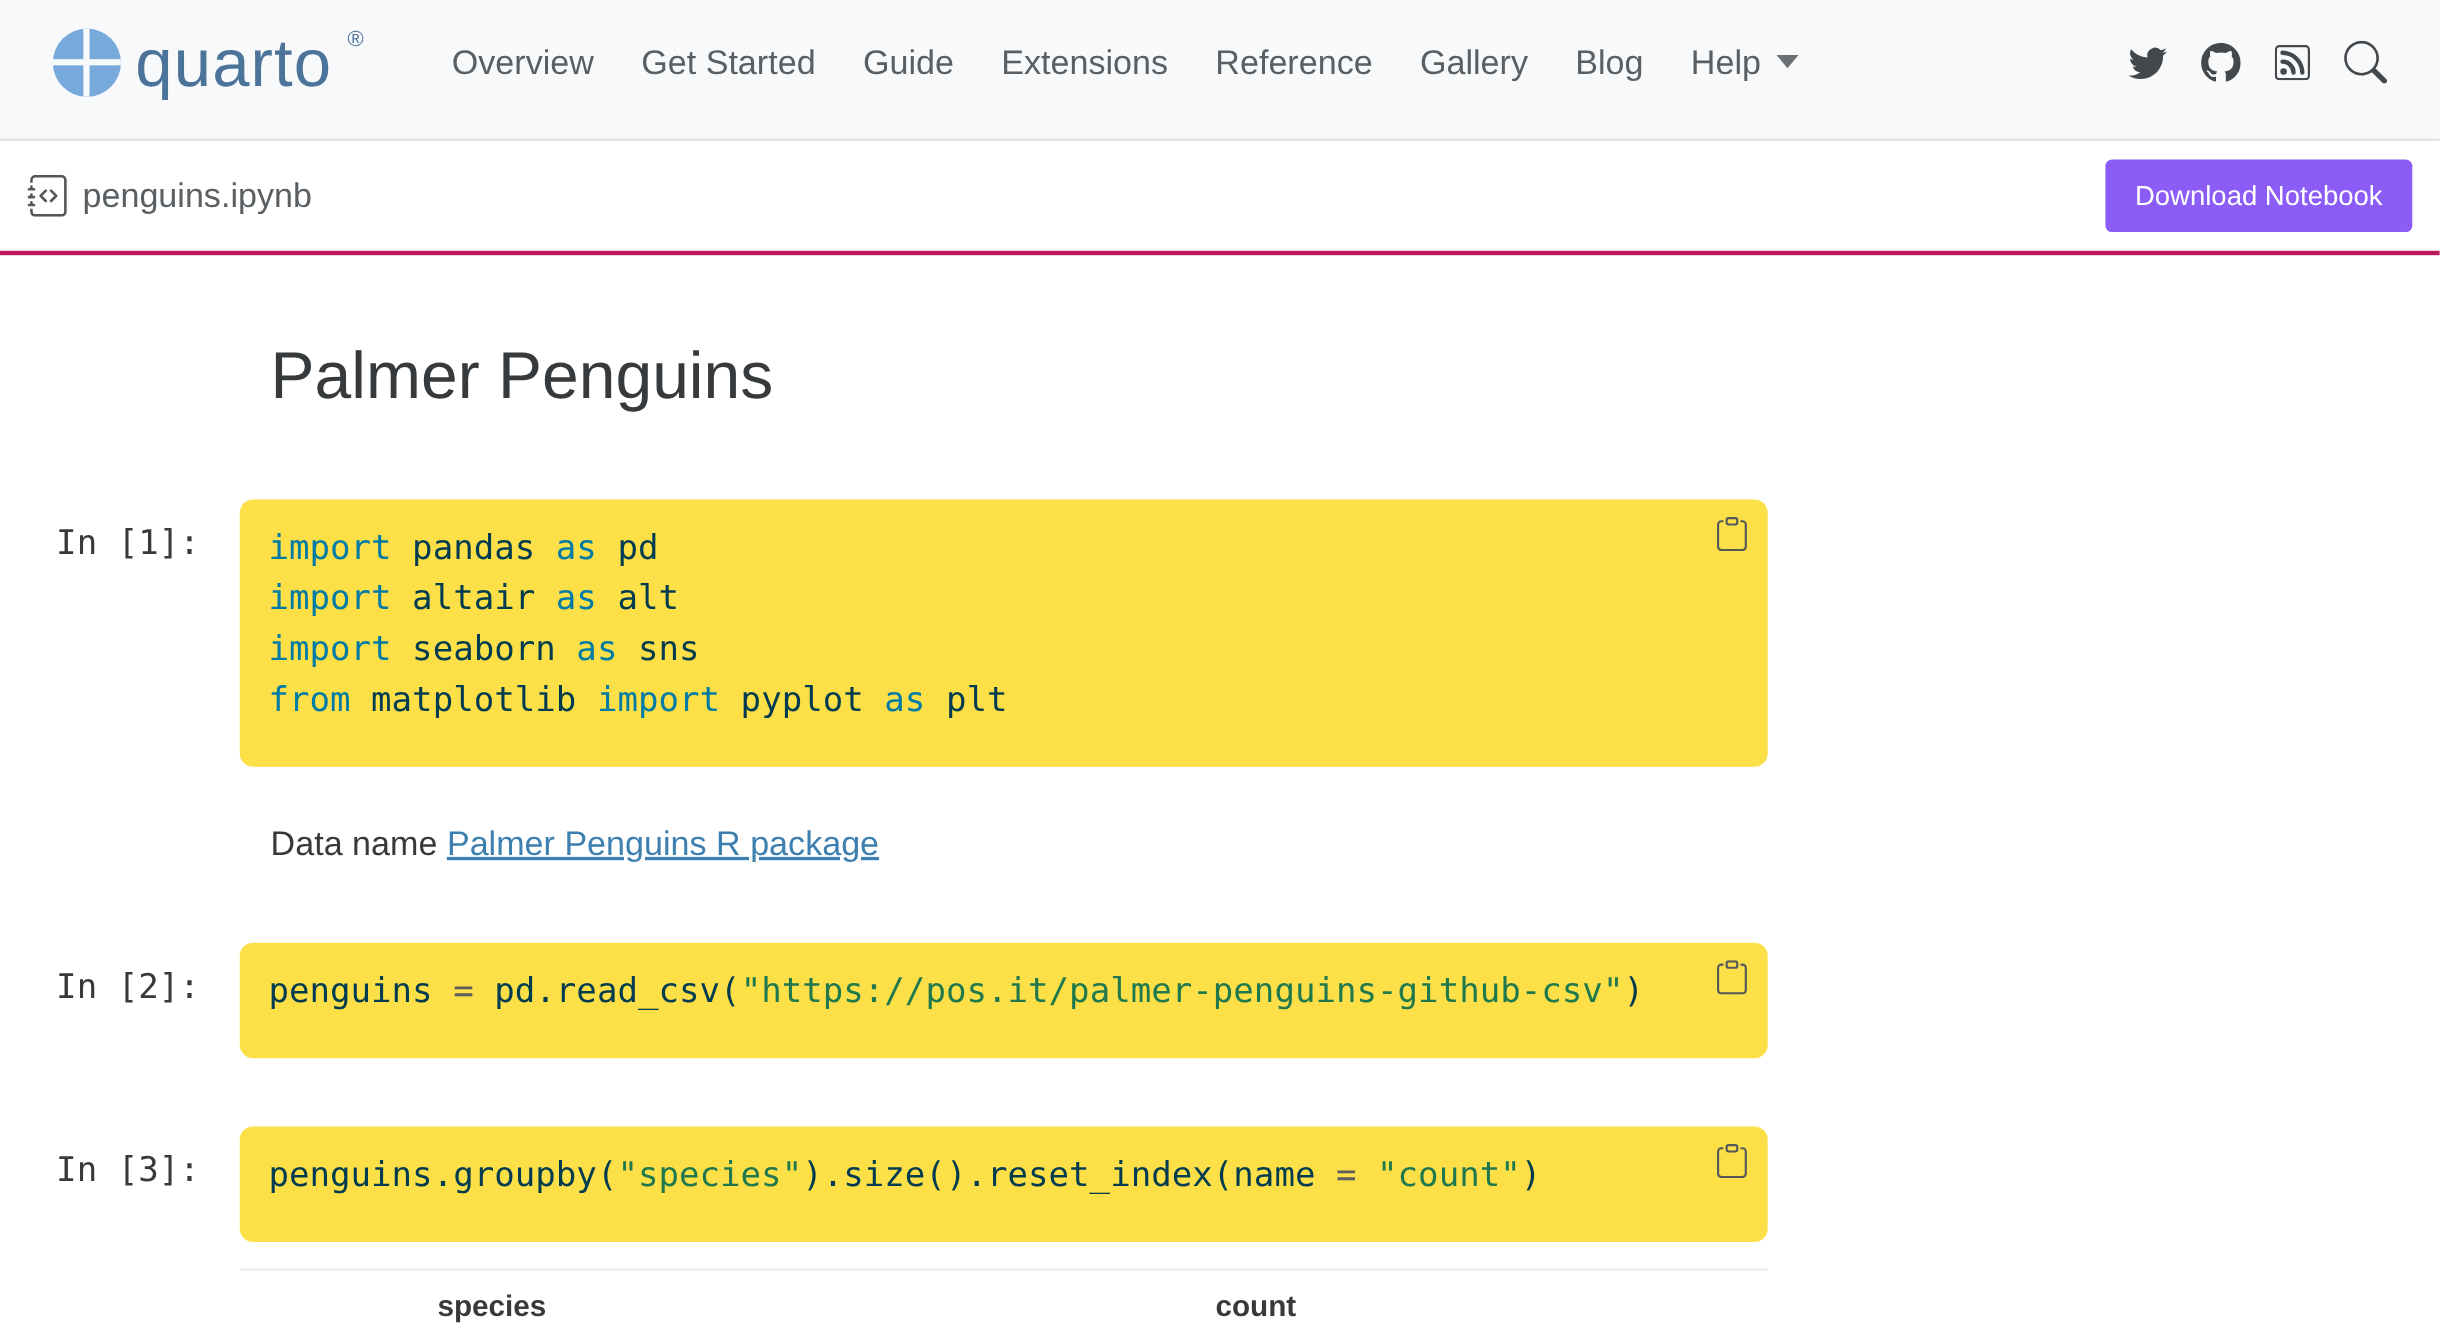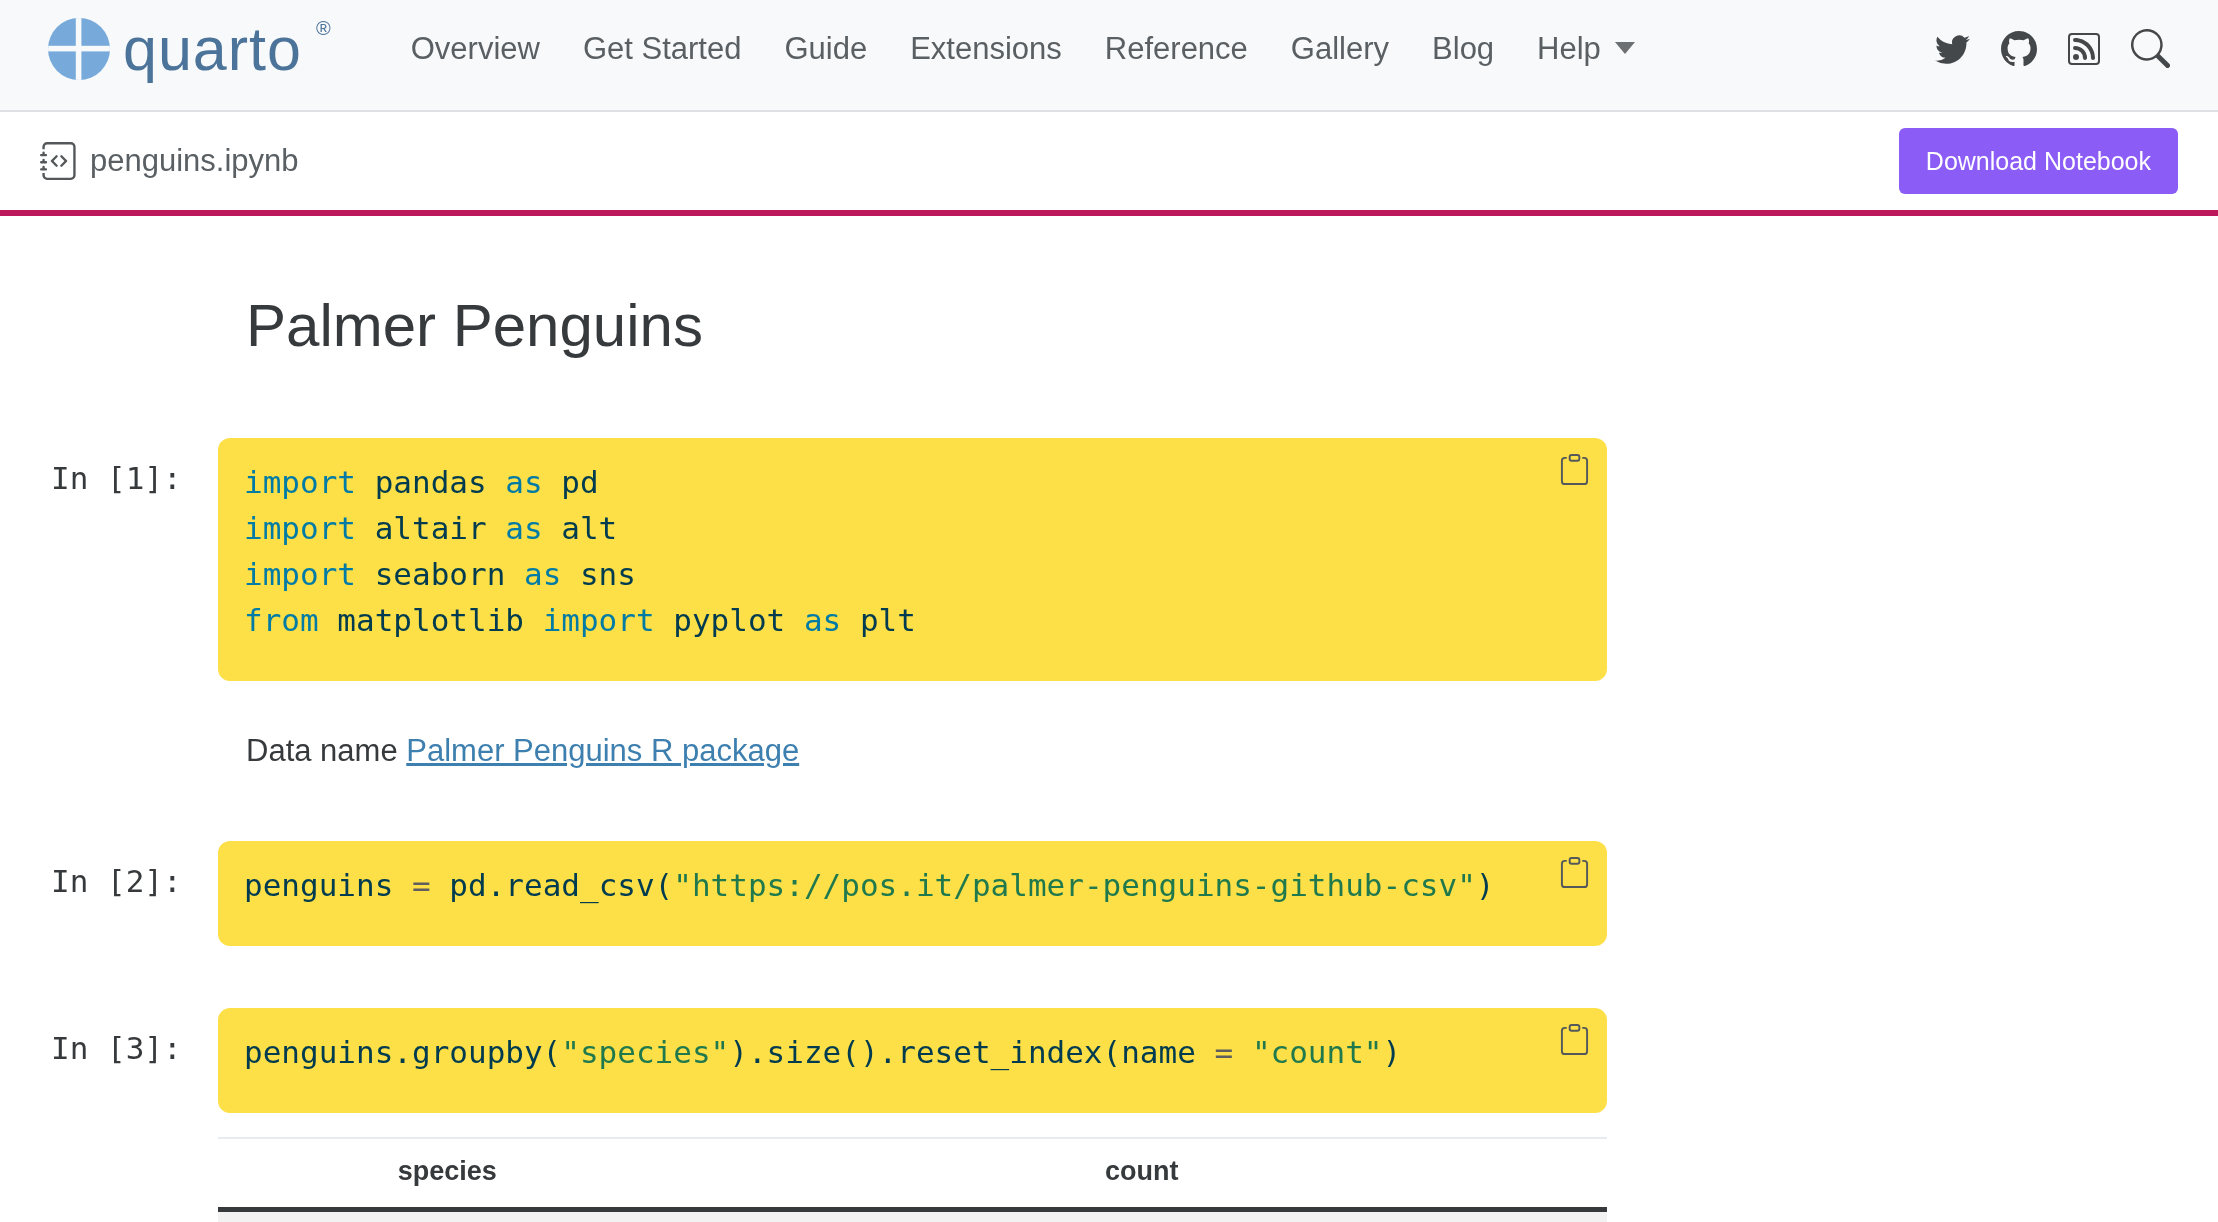--- a/index.html
+++ b/index.html
@@ -5,42 +5,42 @@
   * { box-sizing: border-box; }
   html, body { margin:0; padding:0; }
   body {
     width:2218px; height:1222px; overflow:hidden;
     background:#ffffff;
     font-family:"Liberation Sans", sans-serif;
   }
 
   
   .navbar {
-    height:112px; background:#f8f9fa; border-bottom:2px solid #dde1e5;
+    height:128px; background:#f8f9fa; border-bottom:2px solid #dde1e5;
     display:flex; align-items:center; padding:0 48px 13px 47px;
   }
   .logo { display:flex; align-items:center; gap:12px; text-decoration:none; }
   .logo svg { display:block; }
   .logo-text { font-size:61px; color:#4c7399; font-weight:400; letter-spacing:1px; }
   .logo-reg { font-size:20px; color:#4c7399; position:relative; top:-20px; margin-left:2px; }
   .nav-links { display:flex; align-items:center; gap:43px; margin-left:80px; }
   .nav-link { font-size:31px; color:#595f63; text-decoration:none; white-space:nowrap; }
   .caret {
     display:inline-block; width:0; height:0;
     border-left:10px solid transparent; border-right:10px solid transparent;
     border-top:12px solid #6c7073; margin-left:14px; vertical-align:middle; position:relative; top:-2px;
   }
   .nav-icons { margin-left:auto; display:flex; align-items:center; gap:31px; }
   .nav-icon { display:block; line-height:0; }
   .nav-icon svg { fill:#45484b; display:block; }
 
   
   .subheader {
-    height:104px; background:#ffffff; border-bottom:6px solid #be185d;
-    display:flex; align-items:center; padding:0 40px;
+    height:104px; background:#ffffff; border-bottom:4px solid #be185d;
+    display:flex; align-items:center; padding:0 25px;
   }
   .file { display:flex; align-items:center; gap:12px; }
   .file svg { fill:#54585a; display:block; }
   .file-name { font-size:31px; color:#595f63; }
   .download-btn {
     margin-left:auto; background:#8b5cf6; color:#ffffff; font-size:25px;
     font-family:inherit; border:none; border-radius:6px;
     height:66px; padding:0 27px; cursor:pointer;
   }
 

